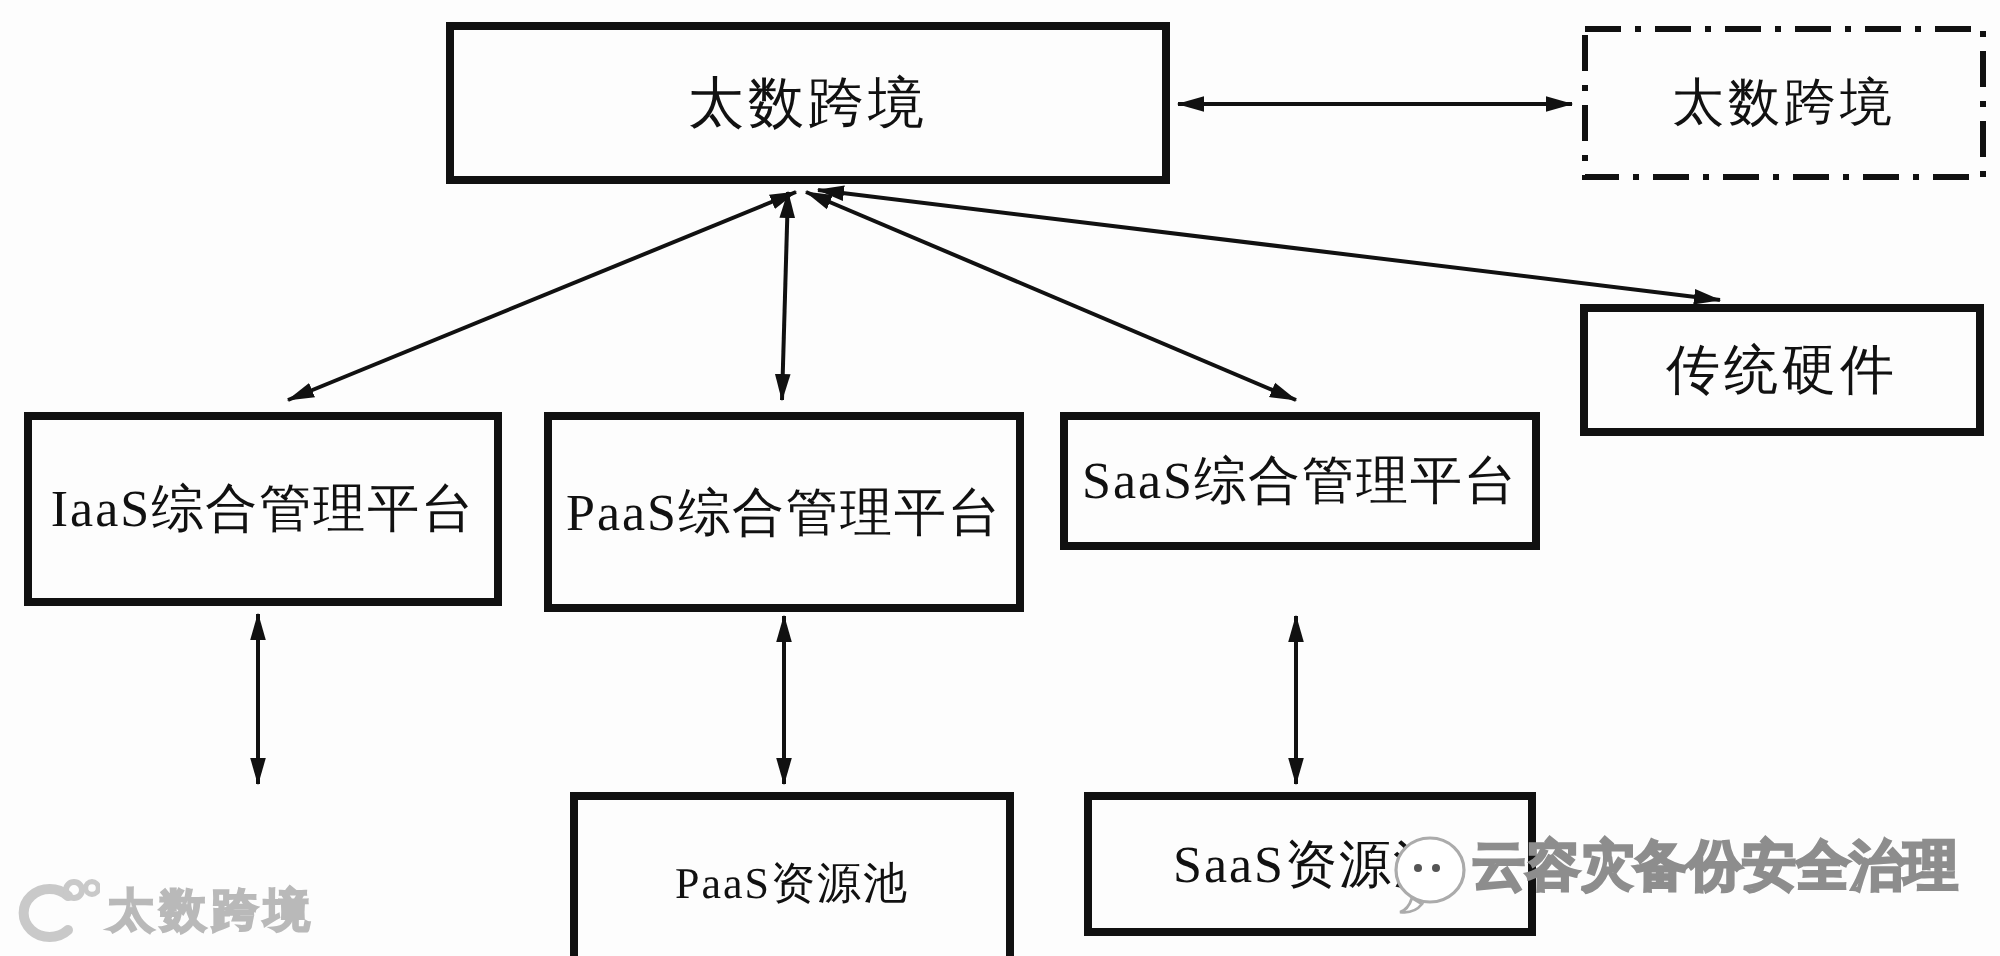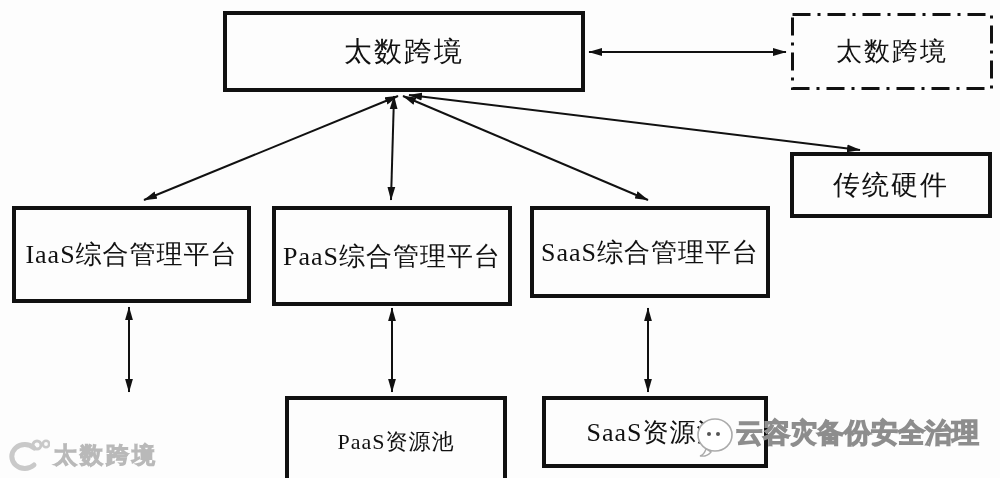--- a/index.html
+++ b/index.html
@@ -32,21 +32,21 @@
   }
   .node.dashdot { border: none; }
   .dashrect { position: absolute; left: 0; top: 0; width: 100%; height: 100%; }
   .dashdot .lbl { position: relative; z-index: 1; }
 
   .n-cloud-om        { left: 223px; top: 11px;  width: 362px; height: 81px; font-size: 28px; }
   .n-cloud-operation { left: 791px; top: 13px;  width: 202px; height: 77px; font-size: 26px; }
   .n-traditional-hw  { left: 790px; top: 152px; width: 202px; height: 66px; font-size: 27px; }
   .n-iaas-platform   { left: 12px;  top: 206px; width: 239px; height: 97px; font-size: 26px; letter-spacing: 1px; }
   .n-paas-platform   { left: 272px; top: 206px; width: 240px; height: 100px; font-size: 26px; letter-spacing: 1px; }
-  .n-saas-platform   { left: 530px; top: 206px; width: 240px; height: 92px; font-size: 26px; letter-spacing: 1px; }
+  .n-saas-platform   { left: 530px; top: 206px; width: 240px; height: 69px; font-size: 26px; letter-spacing: 1px; }
   .n-iaas-pool       { left: 13px;  top: 396px; width: 222px; height: 72px; font-size: 26px; letter-spacing: 1px; }
   .n-paas-pool       { left: 285px; top: 396px; width: 222px; height: 92px; font-size: 22px; letter-spacing: 1px; }
   .n-saas-pool       { left: 542px; top: 396px; width: 226px; height: 72px; font-size: 26px; letter-spacing: 1px; }
 
   .wm-left {
     position: absolute;
     left: 4px; top: 438px;
     display: flex;
     align-items: center;
     gap: 4px;

